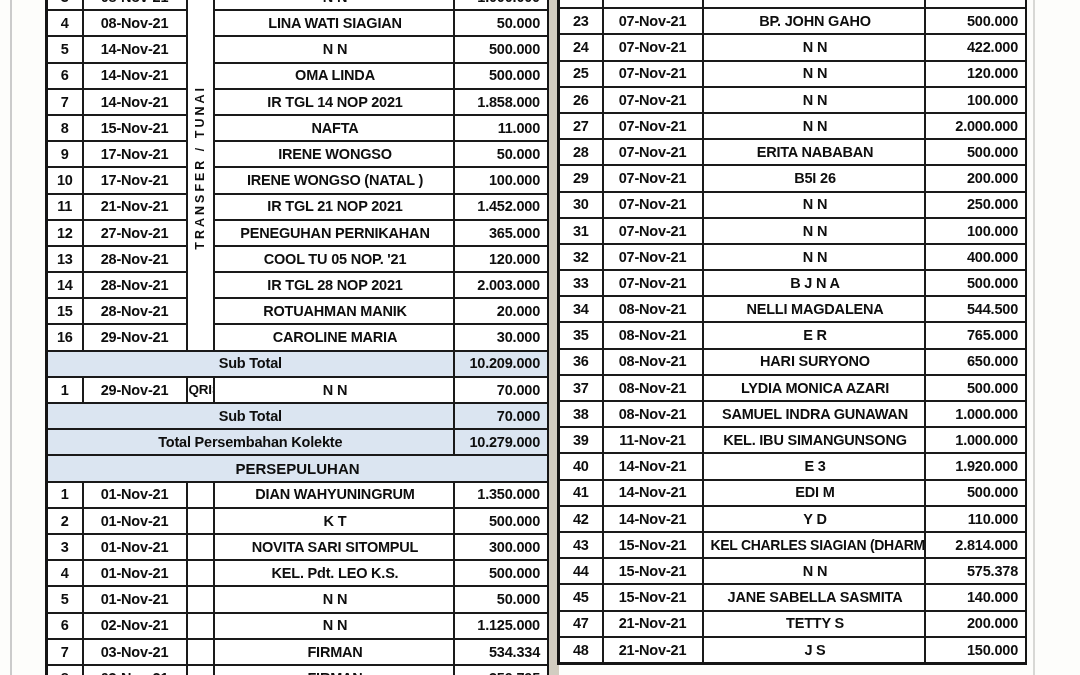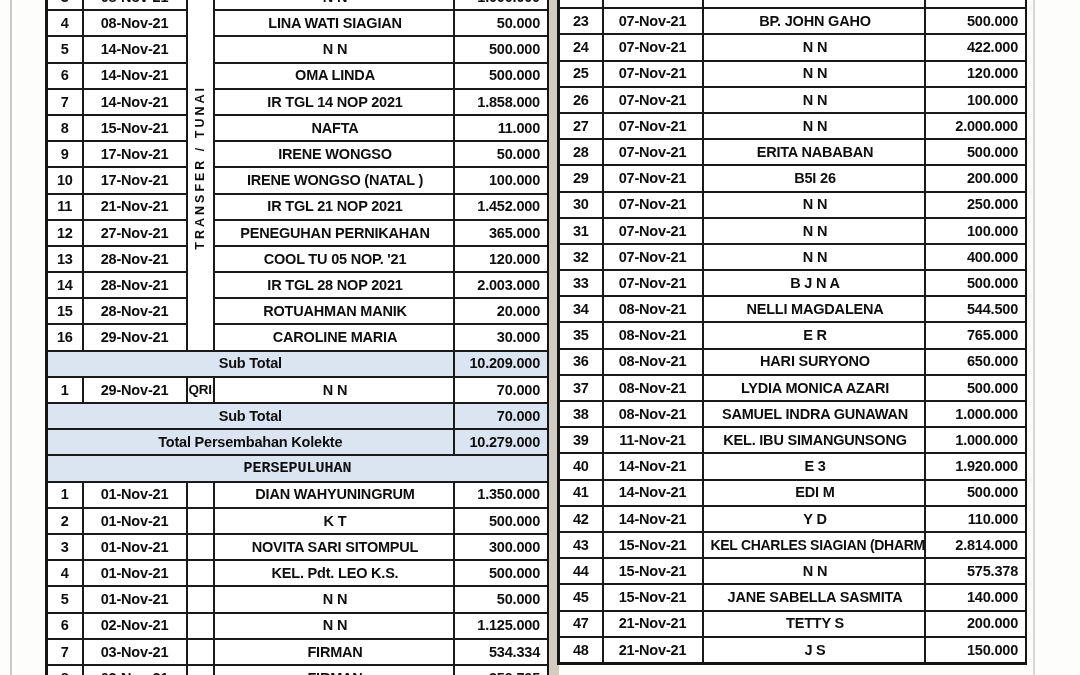--- a/index.html
+++ b/index.html
@@ -28,21 +28,21 @@
     height:24.2px; vertical-align:middle;
     font-weight:bold; font-size:14.5px; line-height:1;
     letter-spacing:-0.2px; color:#0e0e0e;
     padding:0 4px; white-space:nowrap; overflow:hidden;
   }
   td.c    { text-align:center; padding:0 2px; }
   td.name { text-align:center;  padding-left:7px; }
   td.amt  { text-align:right; padding-right:7px; }
   tr.hl td { background:#dbe5f1; }
   td.sum-label { text-align:center; }
-  td.sechead   { text-align:center; font-size:15px; letter-spacing:0;font-family:Liberation Mono, monospace; }
+  td.sechead   { text-align:center; font-size:15px; letter-spacing:0; }
   td.catcell   { padding:0; text-align:center; vertical-align:middle; }
   .vert {
     writing-mode:vertical-rl; transform:rotate(180deg);
     margin:0 auto; font-weight:bold; font-size:12.5px;
     letter-spacing:3px; color:#0e0e0e;
   }
   td.qris { text-align:center; padding:0 1px; font-size:13.5px; }
   td.small-name { font-size:14px; letter-spacing:-0.3px; }
 </style>
 </head>

